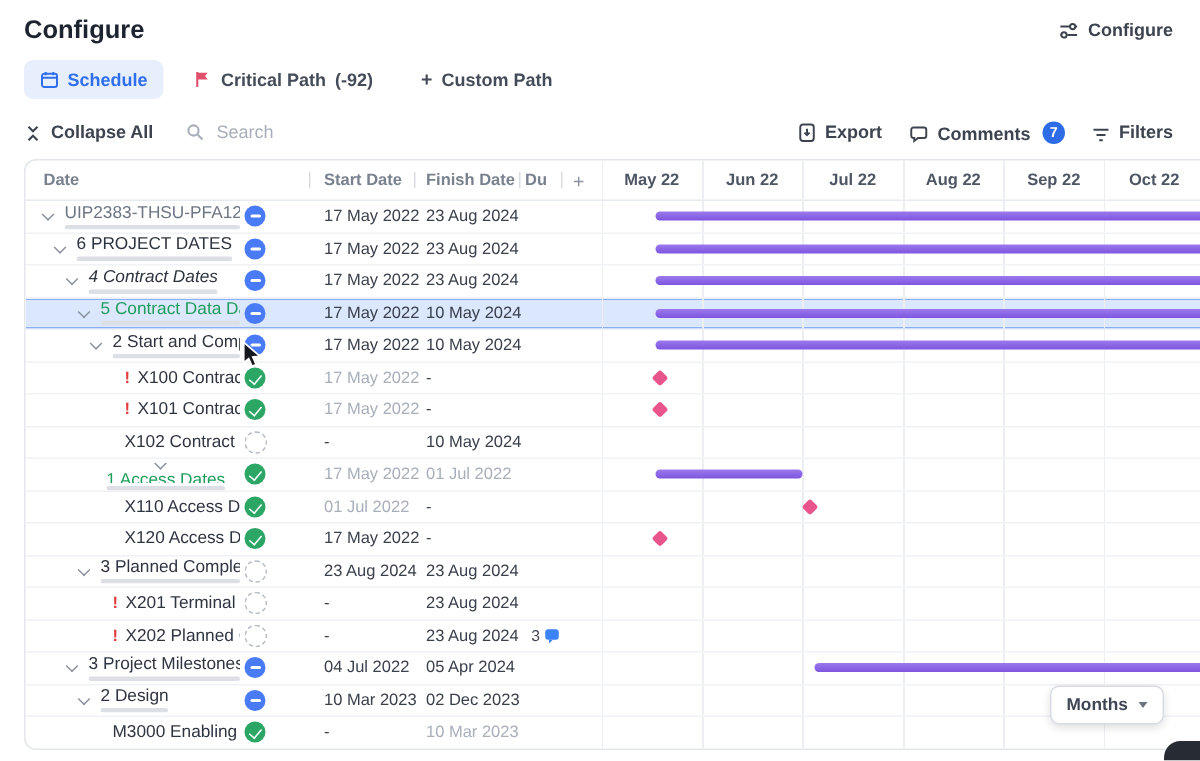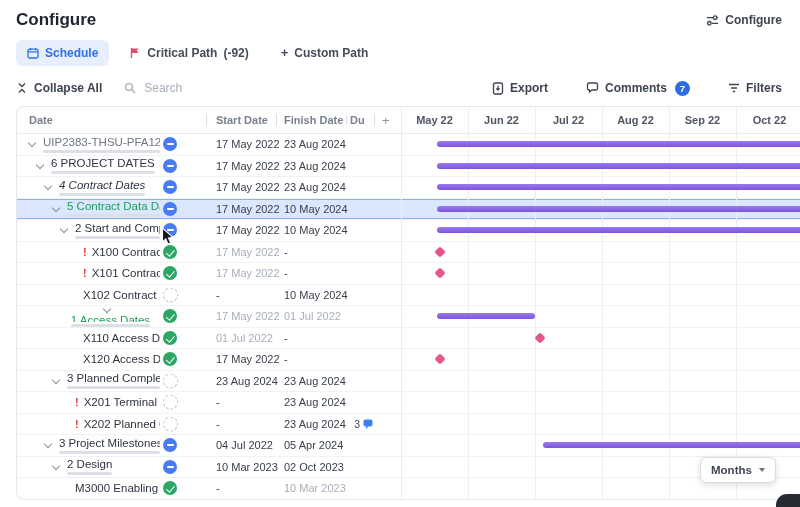--- a/index.html
+++ b/index.html
@@ -15,25 +15,25 @@
   
   .tabs{display:flex;align-items:center;gap:10px;padding:9px 16px 2px 16px;}
   .tab{display:flex;align-items:center;gap:6px;font-size:12px;font-weight:600;color:#454c59;
        padding:6px 11px;border-radius:6px;cursor:pointer;white-space:nowrap;}
   .tab.active{background:#e8effc;color:#2f6fed;}
   .tab .plus{font-size:13px;color:#454c59;}
   .tab-badge{font-weight:600;}
 
   
   .toolbar{display:flex;align-items:center;padding:12px 18px 0 16px;font-size:12px;font-weight:600;color:#3d4450;}
-  .tool{display:flex;align-items:center;gap:6px;cursor:pointer;white-space:nowrap;}
+  .tool{display:flex;align-items:flex-end;gap:6px;cursor:pointer;white-space:nowrap;}
   .search{margin-left:22px;display:flex;align-items:center;gap:6px;}
   .search input{border:none;outline:none;font-size:12px;width:110px;font-family:"Liberation Sans",sans-serif;color:#3d4450;}
   .search input::placeholder{color:#a8afba;font-weight:400;}
-  .toolbar-right{margin-left:auto;display:flex;align-items:center;gap:38px;}
+  .toolbar-right{margin-left:auto;display:flex;align-items:center;gap:18px;}
   .badge{width:15px;height:15px;border-radius:50%;background:#2e6be6;color:#fff;font-size:9.5px;font-weight:700;
          display:flex;align-items:center;justify-content:center;margin-left:2px;}
 
   
   .table{position:absolute;left:16px;right:0;top:106px;bottom:7px;border:1px solid #e3e6ea;border-right:none;
          border-radius:8px 0 0 8px;overflow:hidden;background:#fff;box-sizing:border-box;}
   .thead{display:flex;height:26px;align-items:stretch;border-bottom:1px solid #e7eaee;
          font-size:11px;font-weight:600;color:#79818f;}
   .thead>div{display:flex;align-items:center;box-sizing:border-box;position:relative;flex:none;}
   .h-name{width:189px;padding-left:12px;}
@@ -528,21 +528,21 @@
     <div class="c-name" style="padding-left: 36px;">
       <span class="chev"></span>
 
       <span class="nm-wrap">
         <span class="nm">2 Design</span>
         <span class="prog"><span class="fill" style="width: 30%;"></span></span>
       </span>
       <span class="status st-progress"></span>
     </div>
     <div class="c-start">10 Mar 2023</div>
-    <div class="c-finish">02 Oct 2023</div>
+    <div class="c-finish">02 Dec 2023</div>
     <div class="c-du">
       
       
     </div>
     <div class="c-plus"></div>
     <div class="c-chart"></div>
   </div>
         <div class="row">
     <div class="c-name" style="padding-left: 44px;">
       <span class="chev hid"></span>

